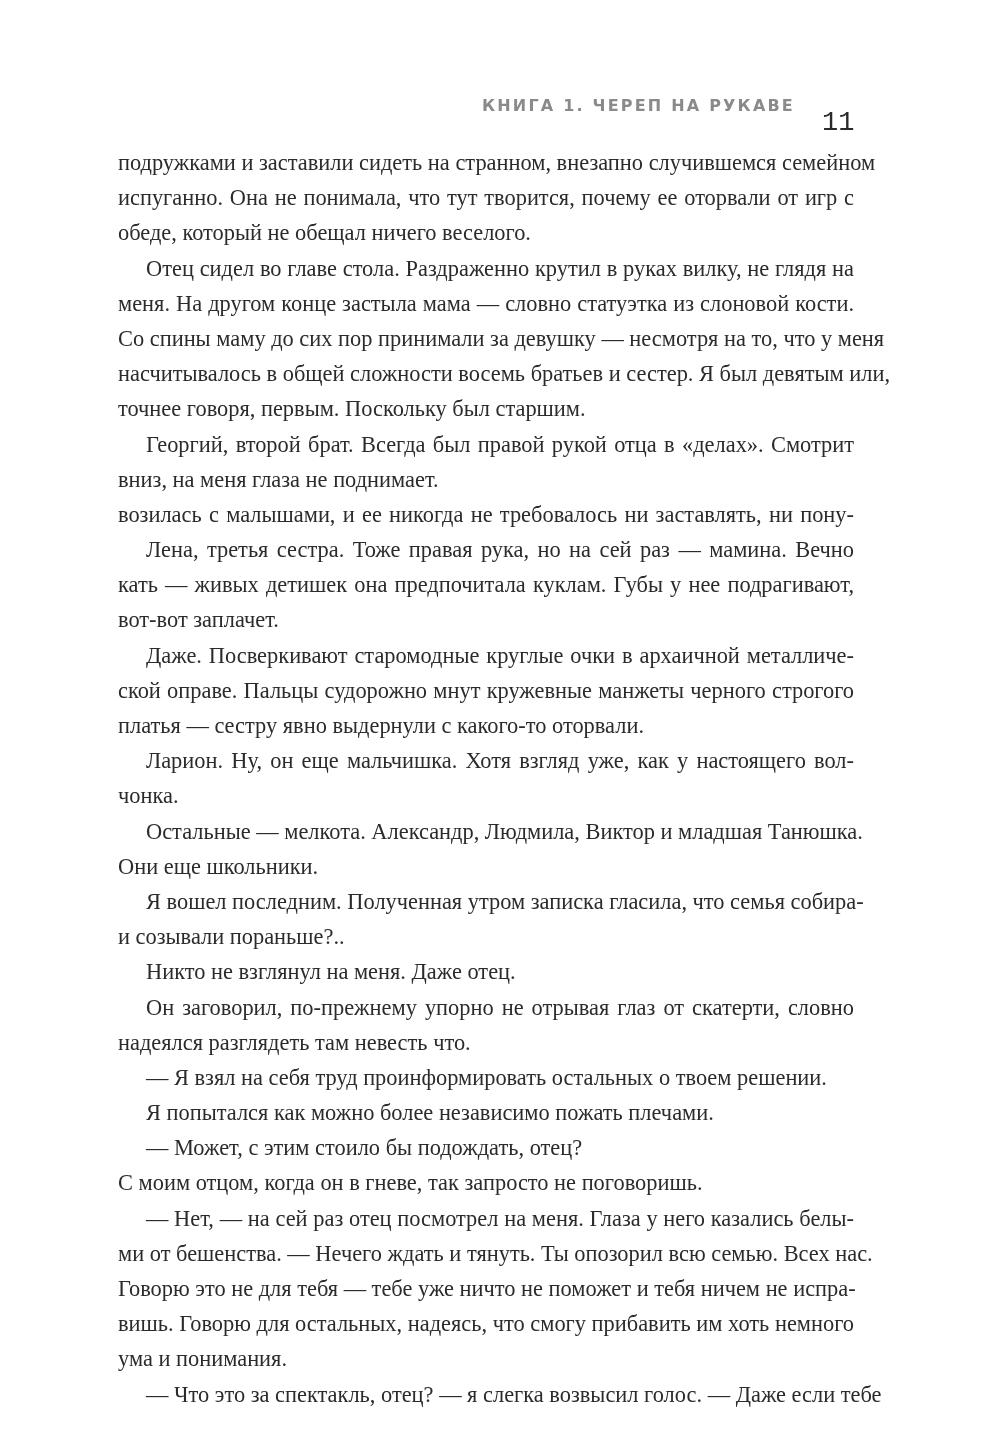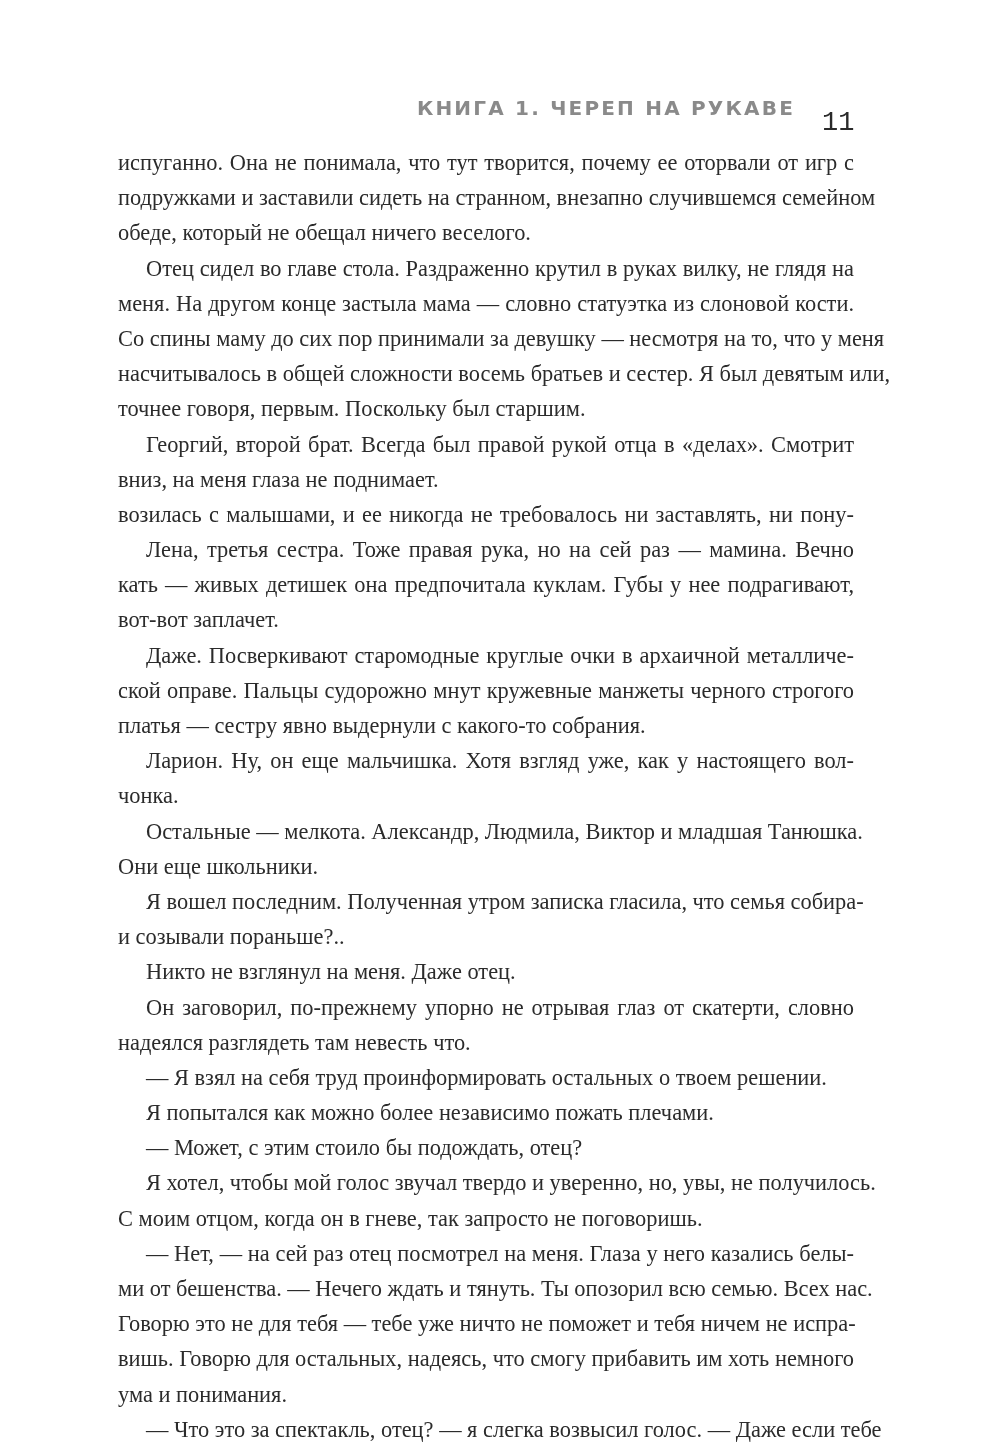--- a/index.html
+++ b/index.html
@@ -3,21 +3,21 @@
 <meta charset="utf-8">
 <style>
   html, body { margin:0; padding:0; background:#ffffff; }
   body { width:1000px; height:1447px; position:relative; overflow:hidden; }
   .header {
     position:absolute; top:92px; left:0; width:1000px; height:30px;
   }
   .running-title {
     position:absolute; right:205px; top:4px;
     font-family:"DejaVu Sans", sans-serif; font-weight:bold;
-    font-size:20px; letter-spacing:2.2px; color:#8a8a8a;
+    font-size:16px; letter-spacing:2.2px; color:#8a8a8a;
   }
   .page-number {
     position:absolute; left:822px; top:16px;
     font-family:Liberation Mono, monospace; font-size:27px; color:#2a2a2a;
   }
   .body-text {
     position:absolute; left:118px; top:145px; width:736px;
     font-family:"Liberation Serif", serif; font-size:22.4px;
     line-height:35.2px; color:#2b2b2b;
   }
@@ -27,50 +27,49 @@
 </style>
 </head>
 <body>
 
 <div class="header">
   <span class="running-title">КНИГА 1. ЧЕРЕП НА РУКАВЕ</span>
   <span class="page-number">11</span>
 </div>
 
 <div class="body-text" id="body-text">
+    <span class="line">подружками и заставили сидеть на странном, внезапно случившемся семейном</span>
     <span class="line">испуганно. Она не понимала, что тут творится, почему ее оторвали от игр с</span>
-    <span class="line">подружками и заставили сидеть на странном, внезапно случившемся семейном</span>
     <span class="line last">обеде, который не обещал ничего веселого.</span>
     <span class="line indent">Отец сидел во главе стола. Раздраженно крутил в руках вилку, не глядя на</span>
     <span class="line">меня. На другом конце застыла мама — словно статуэтка из слоновой кости.</span>
     <span class="line">Со спины маму до сих пор принимали за девушку — несмотря на то, что у меня</span>
     <span class="line">насчитывалось в общей сложности восемь братьев и сестер. Я был девятым или,</span>
     <span class="line last">точнее говоря, первым. Поскольку был старшим.</span>
     <span class="line indent">Георгий, второй брат. Всегда был правой рукой отца в «делах». Смотрит</span>
     <span class="line last">вниз, на меня глаза не поднимает.</span>
     <span class="line">возилась с малышами, и ее никогда не требовалось ни заставлять, ни пону-</span>
     <span class="line indent">Лена, третья сестра. Тоже правая рука, но на сей раз — мамина. Вечно</span>
     <span class="line">кать — живых детишек она предпочитала куклам. Губы у нее подрагивают,</span>
     <span class="line last">вот-вот заплачет.</span>
     <span class="line indent">Даже. Посверкивают старомодные круглые очки в архаичной металличе-</span>
     <span class="line">ской оправе. Пальцы судорожно мнут кружевные манжеты черного строгого</span>
-    <span class="line last">платья — сестру явно выдернули с какого-то собрания.</span>
+    <span class="line last">платья — сестру явно выдернули с какого-то оторвали.</span>
     <span class="line indent">Ларион. Ну, он еще мальчишка. Хотя взгляд уже, как у настоящего вол-</span>
     <span class="line last">чонка.</span>
     <span class="line indent">Остальные — мелкота. Александр, Людмила, Виктор и младшая Танюшка.</span>
     <span class="line last">Они еще школьники.</span>
     <span class="line indent">Я вошел последним. Полученная утром записка гласила, что семья собира-</span>
     <span class="line last">и созывали пораньше?..</span>
     <span class="line indent last">Никто не взглянул на меня. Даже отец.</span>
     <span class="line indent">Он заговорил, по-прежнему упорно не отрывая глаз от скатерти, словно</span>
     <span class="line last">надеялся разглядеть там невесть что.</span>
     <span class="line indent last">— Я взял на себя труд проинформировать остальных о твоем решении.</span>
     <span class="line indent last">Я попытался как можно более независимо пожать плечами.</span>
     <span class="line indent last">— Может, с этим стоило бы подождать, отец?</span>
-    <span class="line indent">Я хотел, чтобы мой голос звучал твердо и уверенно, но, увы, не получилось.</span>
     <span class="line last">С моим отцом, когда он в гневе, так запросто не поговоришь.</span>
     <span class="line indent">— Нет, — на сей раз отец посмотрел на меня. Глаза у него казались белы-</span>
     <span class="line">ми от бешенства. — Нечего ждать и тянуть. Ты опозорил всю семью. Всех нас.</span>
     <span class="line">Говорю это не для тебя — тебе уже ничто не поможет и тебя ничем не испра-</span>
     <span class="line">вишь. Говорю для остальных, надеясь, что смогу прибавить им хоть немного</span>
     <span class="line last">ума и понимания.</span>
     <span class="line indent">— Что это за спектакль, отец? — я слегка возвысил голос. — Даже если тебе</span>
   </div>
 
 </body></html>

